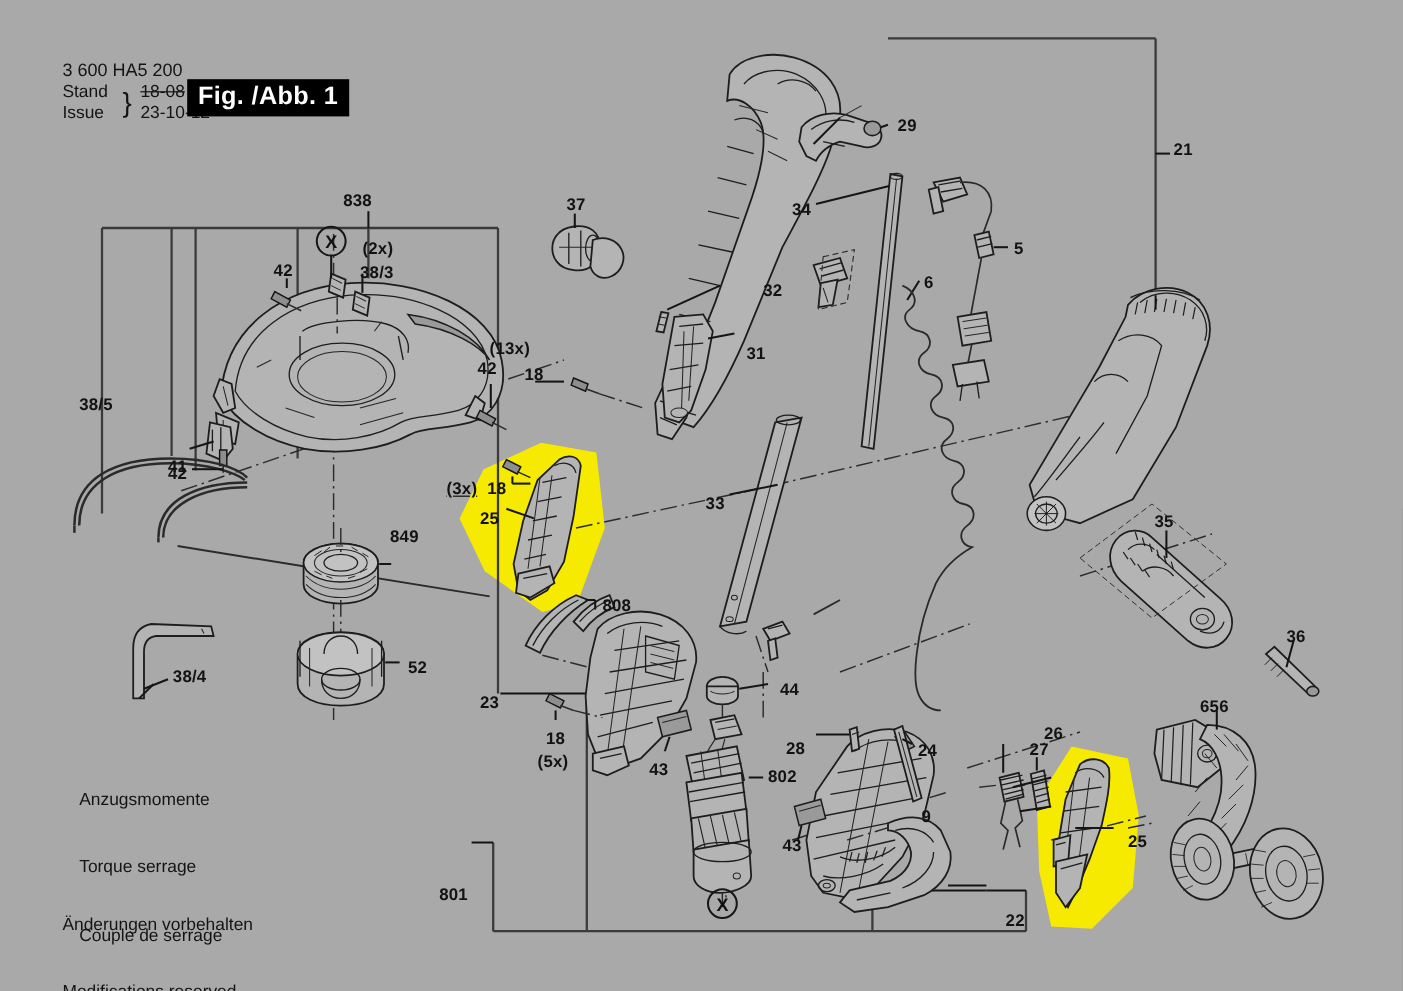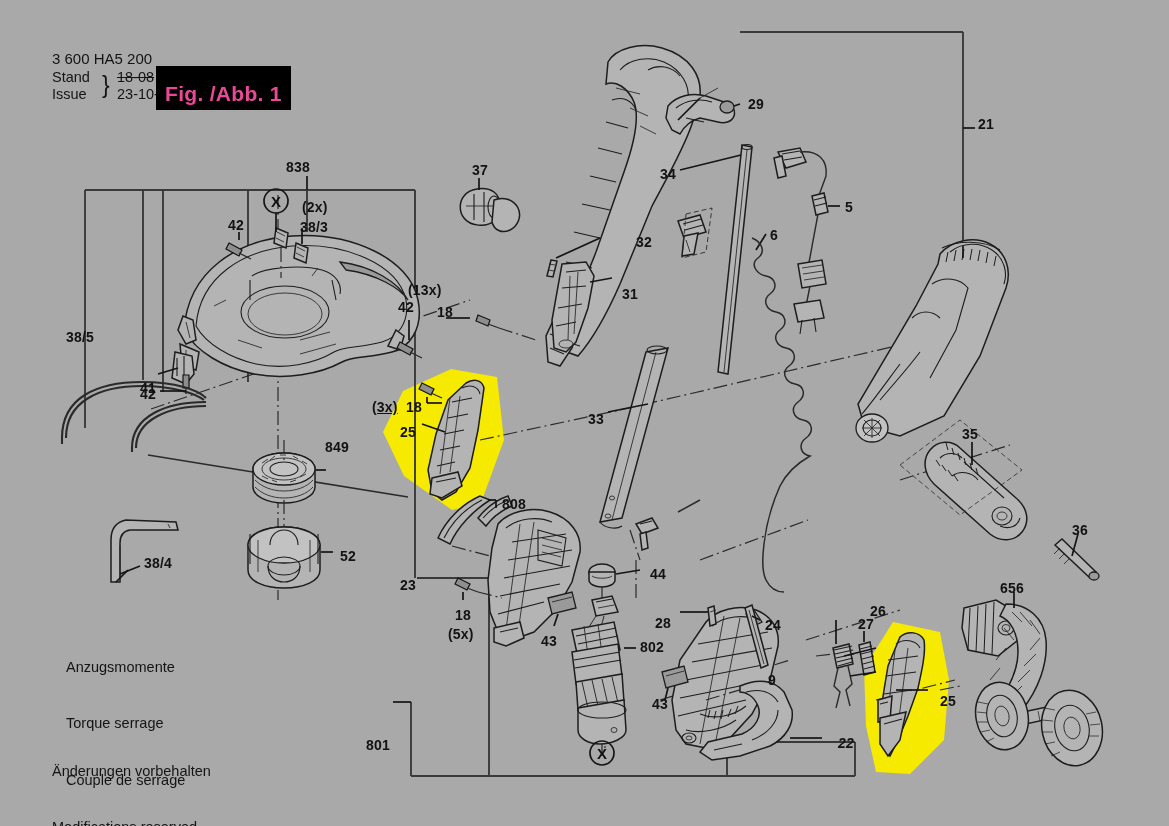--- a/index.html
+++ b/index.html
@@ -32,25 +32,25 @@
     font-size:14.5px;
     font-weight:normal;
     color:#141414;
     white-space:nowrap;
     line-height:1.22;
   }
   .meta.code{font-size:15px;}
   #figbadge{
     position:absolute;
     background:#000;
-    color:#ec4899;
+    color:#ffffff;
     font-family:"Liberation Sans",sans-serif;
     font-weight:bold;
     font-size:21px;
-    padding:16px 9px 4px 9px;
+    padding:3px 9px 4px 9px;
     letter-spacing:0.3px;
     white-space:nowrap;
   }
   .txtblock{
     position:absolute;
     font-family:"Liberation Sans",sans-serif;
     font-size:14.5px;
     color:#141414;
     line-height:1.30;
     white-space:pre;
@@ -820,21 +820,21 @@
       <div class="lbl" style="left: 400px; top: 578px;">23</div>
       <div class="lbl" style="left: 455px; top: 608px;">18</div>
       <div class="lbl paren" style="left: 448px; top: 627px;">(5x)</div>
       <div class="lbl" style="left: 541px; top: 634px;">43</div>
       <div class="lbl" style="left: 650px; top: 567px; text-align: center;">44</div>
       <div class="lbl" style="left: 640px; top: 640px;">802</div>
       <div class="lbl" style="left: 655px; top: 616px;">28</div>
       <div class="lbl" style="left: 765px; top: 618px;">24</div>
       <div class="lbl" style="left: 768px; top: 673px;">9</div>
       <div class="lbl" style="left: 652px; top: 697px;">43</div>
-      <div class="lbl" style="left: 838px; top: 736px; font-style: italic;">22</div>
+      <div class="lbl" style="left: 838px; top: 760px;">22</div>
       <div class="lbl" style="left: 830px; top: 604px; margin-left: 40px;">26</div>
       <div class="lbl" style="left: 858px; top: 617px;">27</div>
       <div class="lbl" style="left: 940px; top: 694px;">25</div>
       <div class="lbl" style="left: 1000px; top: 581px;">656</div>
       <div class="lbl" style="left: 366px; top: 738px;">801</div>
     </div>
 
 </div>
 
 </body></html>

